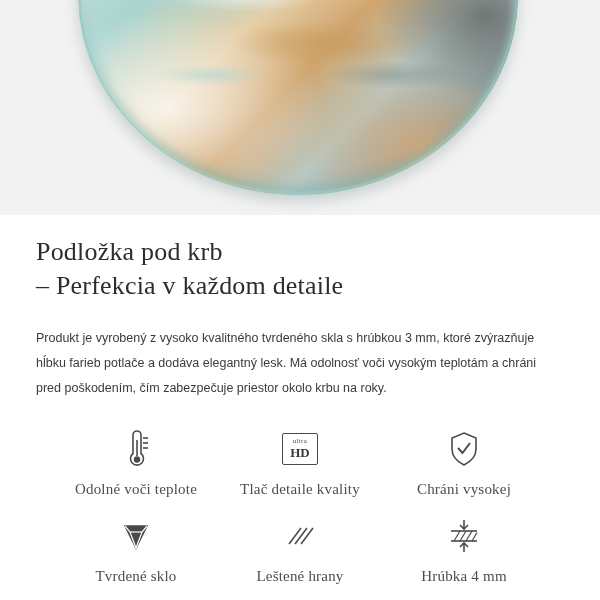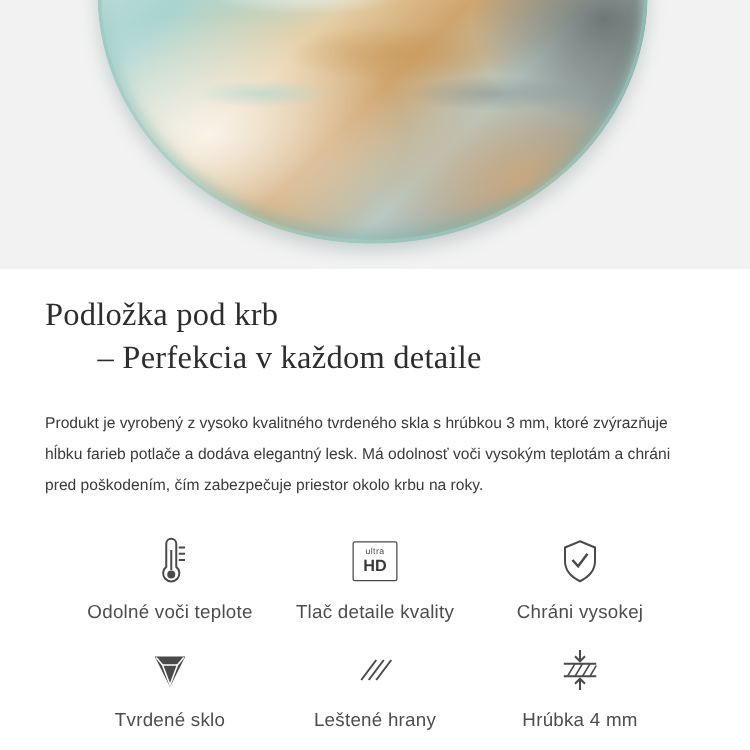--- a/index.html
+++ b/index.html
@@ -79,21 +79,20 @@
     font-family: "Liberation Serif", serif;
     font-size: 26px;
     line-height: 1.32;
     color: #2d2d2d;
     font-weight: 400;
     margin: 0;
     letter-spacing: 0.2px;
   }
   .headline .line2 {
     display: block;
-    margin-left: 42px;
   }
   .paragraph {
     margin: 22px 0 0 0;
     font-size: 12.5px;
     line-height: 2.0;
     color: #3b3b3b;
     max-width: 540px;
   }
 
   
@@ -102,20 +101,21 @@
     padding: 0 18px;
     display: grid;
     grid-template-columns: repeat(3, 1fr);
     row-gap: 16px;
   }
   .feature {
     display: flex;
     flex-direction: column;
     align-items: center;
     justify-content: flex-start;
+    font-family: Liberation Serif, serif;
   }
   .feature-icon {
     height: 44px;
     display: flex;
     align-items: center;
     justify-content: center;
     color: #4a4a4a;
   }
   .feature-label {
     margin-top: 10px;

